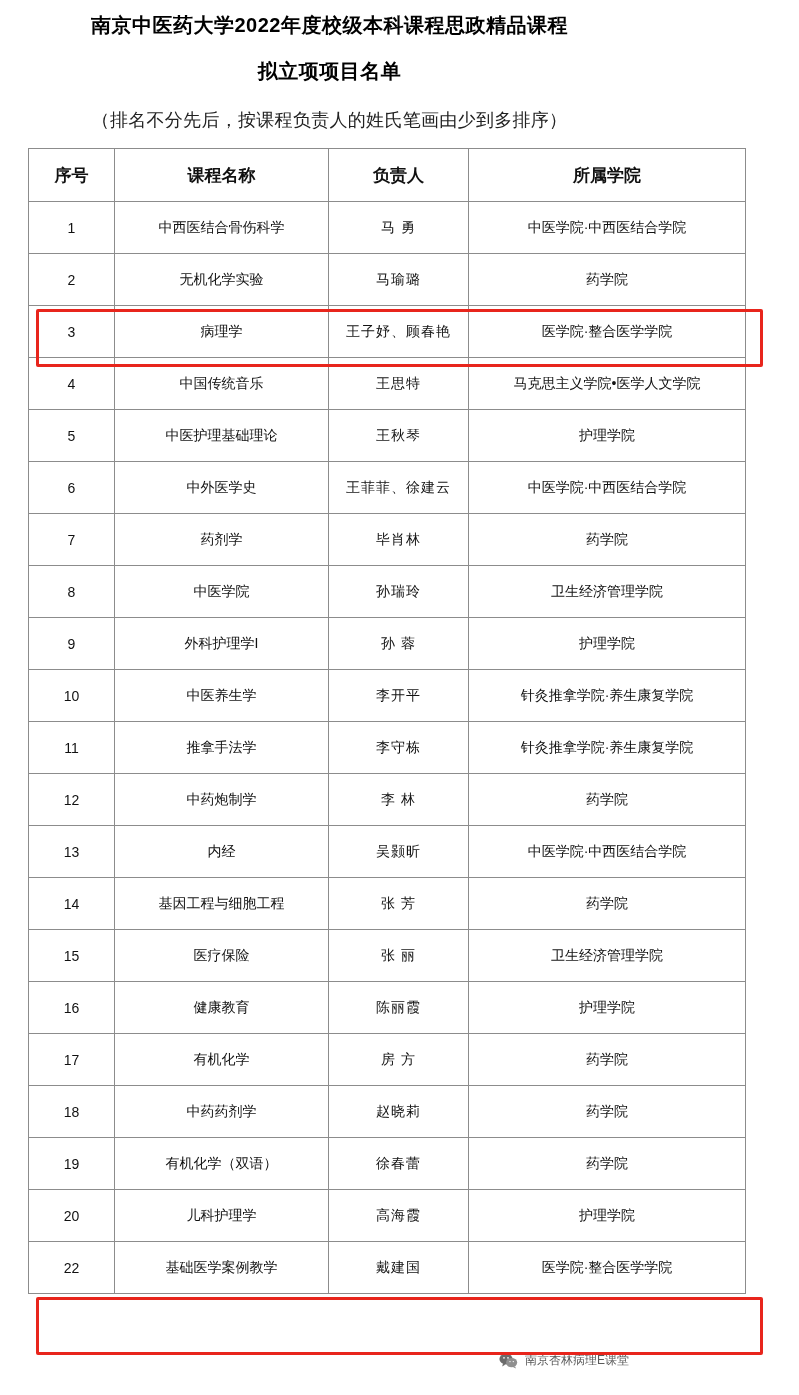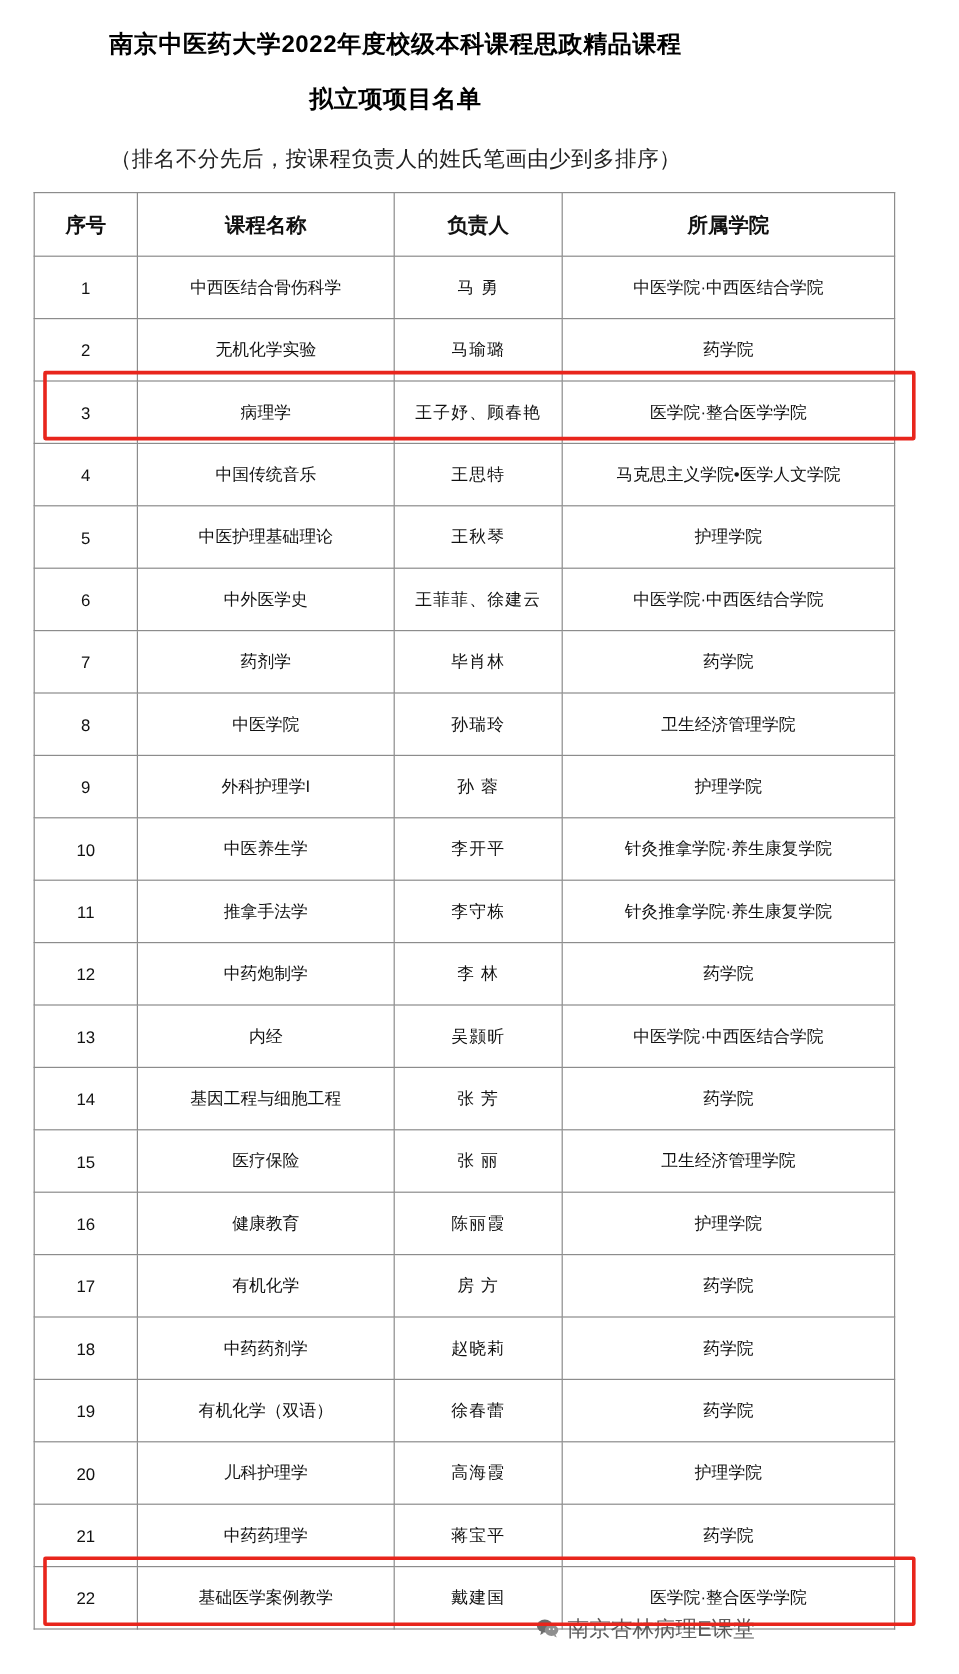--- a/index.html
+++ b/index.html
@@ -12,21 +12,21 @@
     height: 1395px;
     font-family: "Liberation Sans", "DejaVu Sans", sans-serif;
     color: #111111;
     position: relative;
     overflow: hidden;
   }
   .page {
     width: 659px;
     height: 1395px;
     box-sizing: border-box;
-    padding: 22px 28px 10px 28px;
+    padding: 10px 28px 10px 28px;
     position: relative;
   }
   .title-line {
     text-align: center;
     font-size: 20px;
     font-weight: bold;
     letter-spacing: 0.5px;
     line-height: 1.5;
     color: #000;
   }
@@ -84,21 +84,21 @@
     border-radius: 2px;
   }
   .footer {
     position: absolute;
     right: 30px;
     bottom: 26px;
     display: flex;
     align-items: center;
     gap: 7px;
     color: #5a5a5a;
-    font-size: 18px;
+    font-size: 12px;
   }
   .wechat-icon {
     width: 19px;
     height: 16px;
     display: inline-block;
     position: relative;
   }
   .wechat-icon svg { display: block; }
 </style>
 </head>
@@ -240,26 +240,20 @@
           <td class="owner">徐春蕾</td>
           <td class="college">药学院</td>
         </tr>
         <tr>
           <td class="idx">20</td>
           <td class="name">儿科护理学</td>
           <td class="owner">高海霞</td>
           <td class="college">护理学院</td>
         </tr>
         <tr>
-          <td class="idx">21</td>
-          <td class="name">中药药理学</td>
-          <td class="owner">蒋宝平</td>
-          <td class="college">药学院</td>
-        </tr>
-        <tr>
           <td class="idx">22</td>
           <td class="name">基础医学案例教学</td>
           <td class="owner">戴建国</td>
           <td class="college">医学院·整合医学学院</td>
         </tr>
       </tbody>
   </table>
 
   <div class="footer">
     <span class="wechat-icon">

